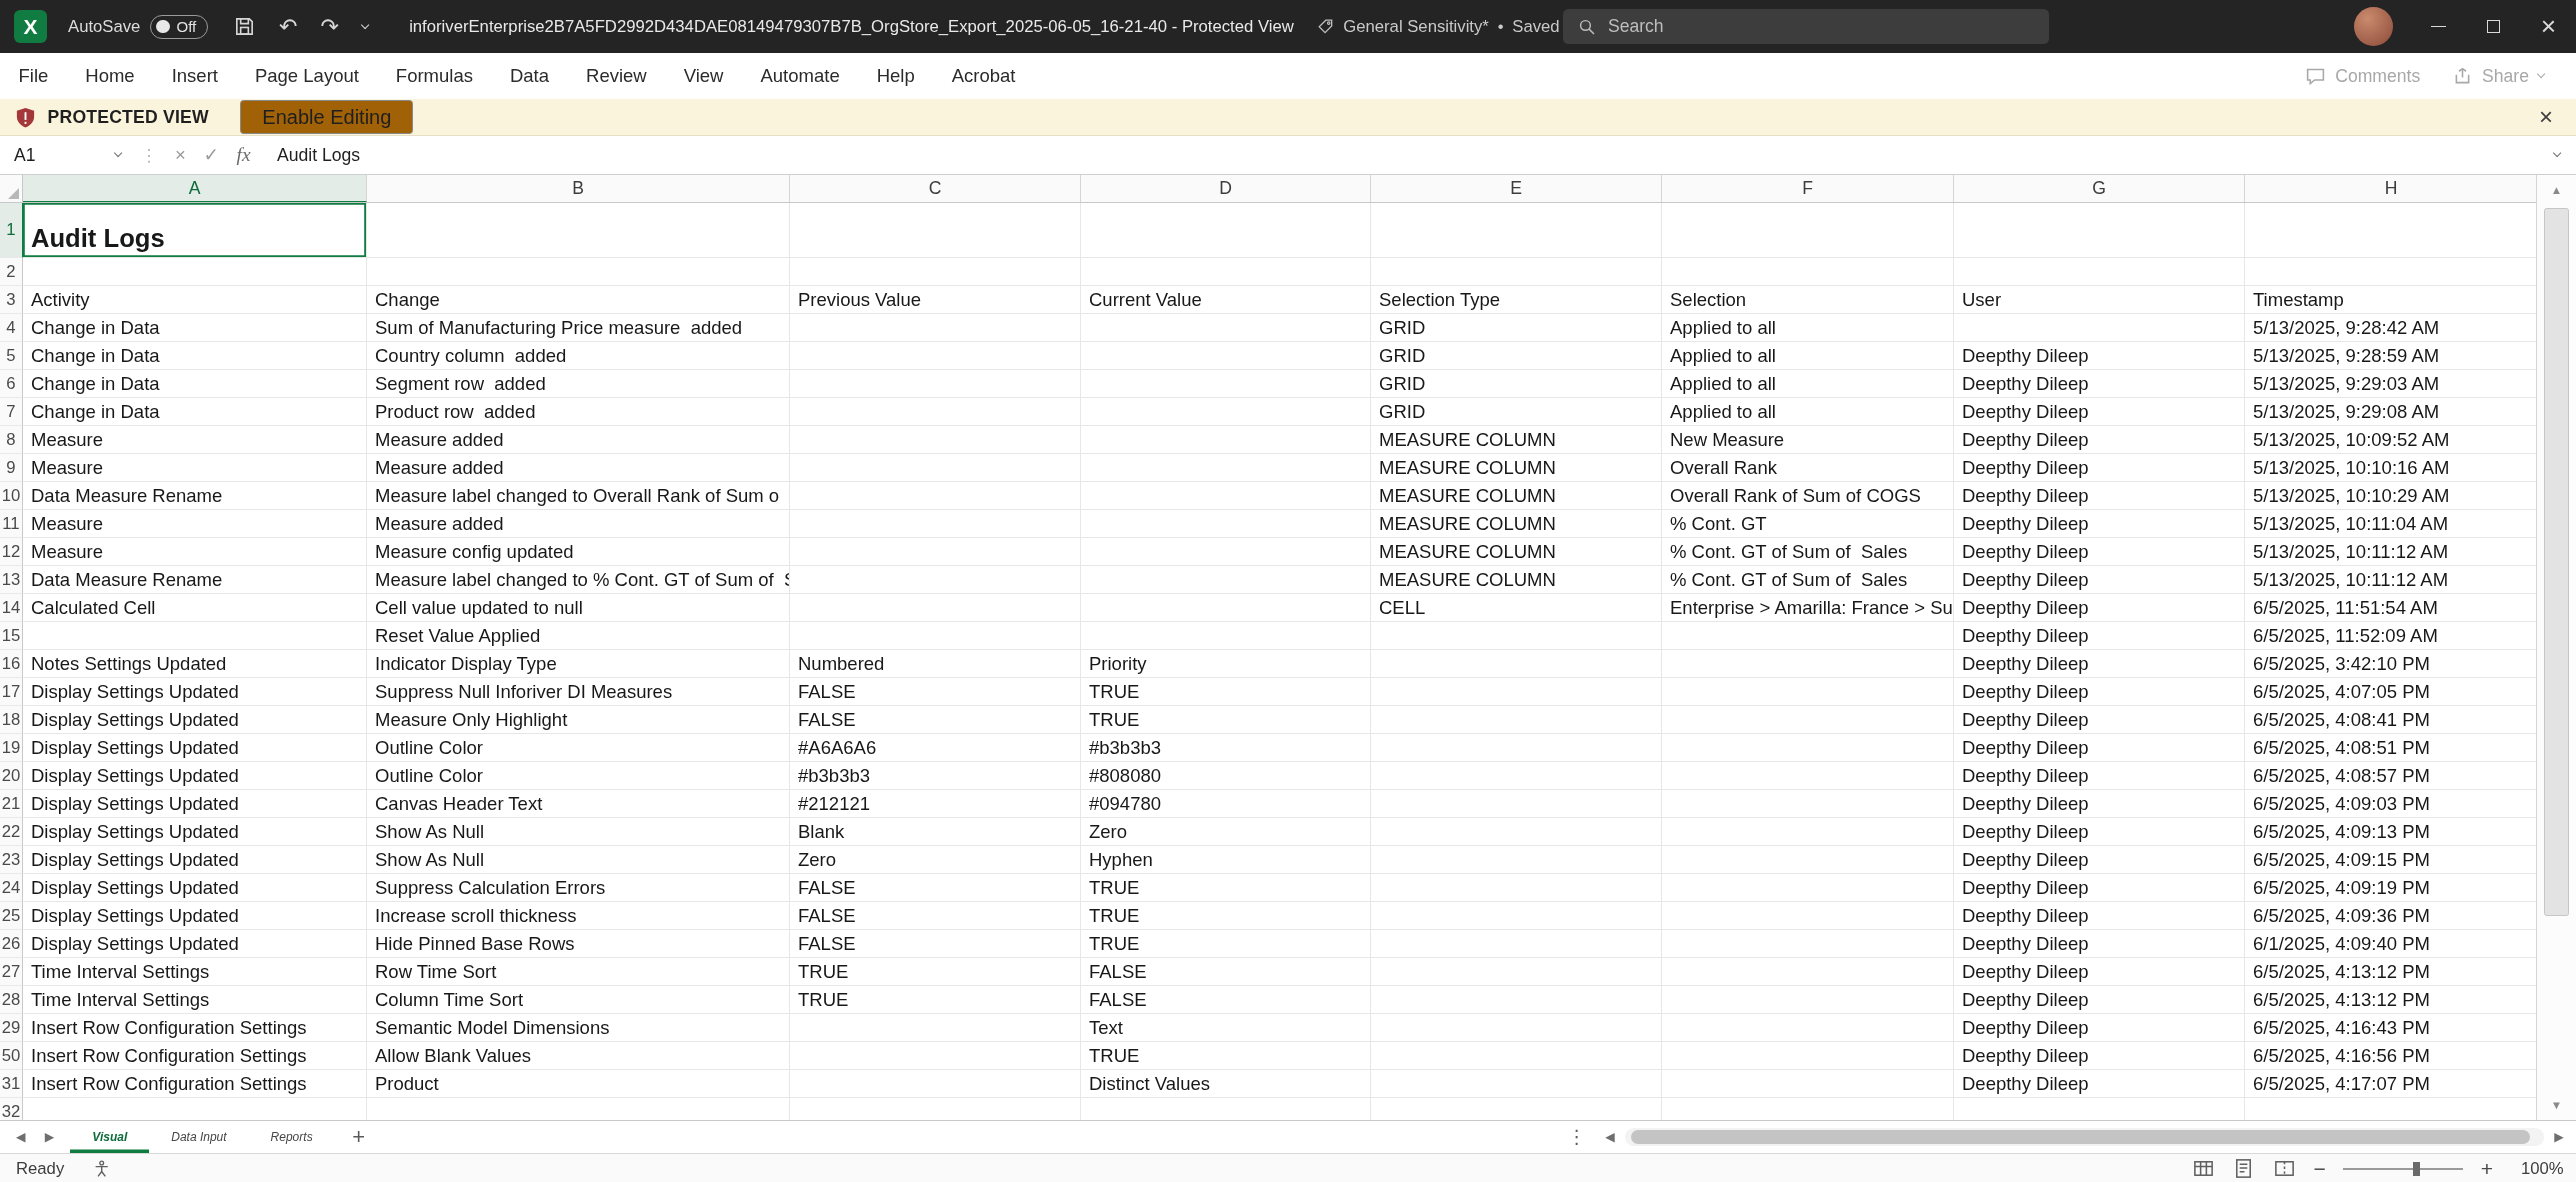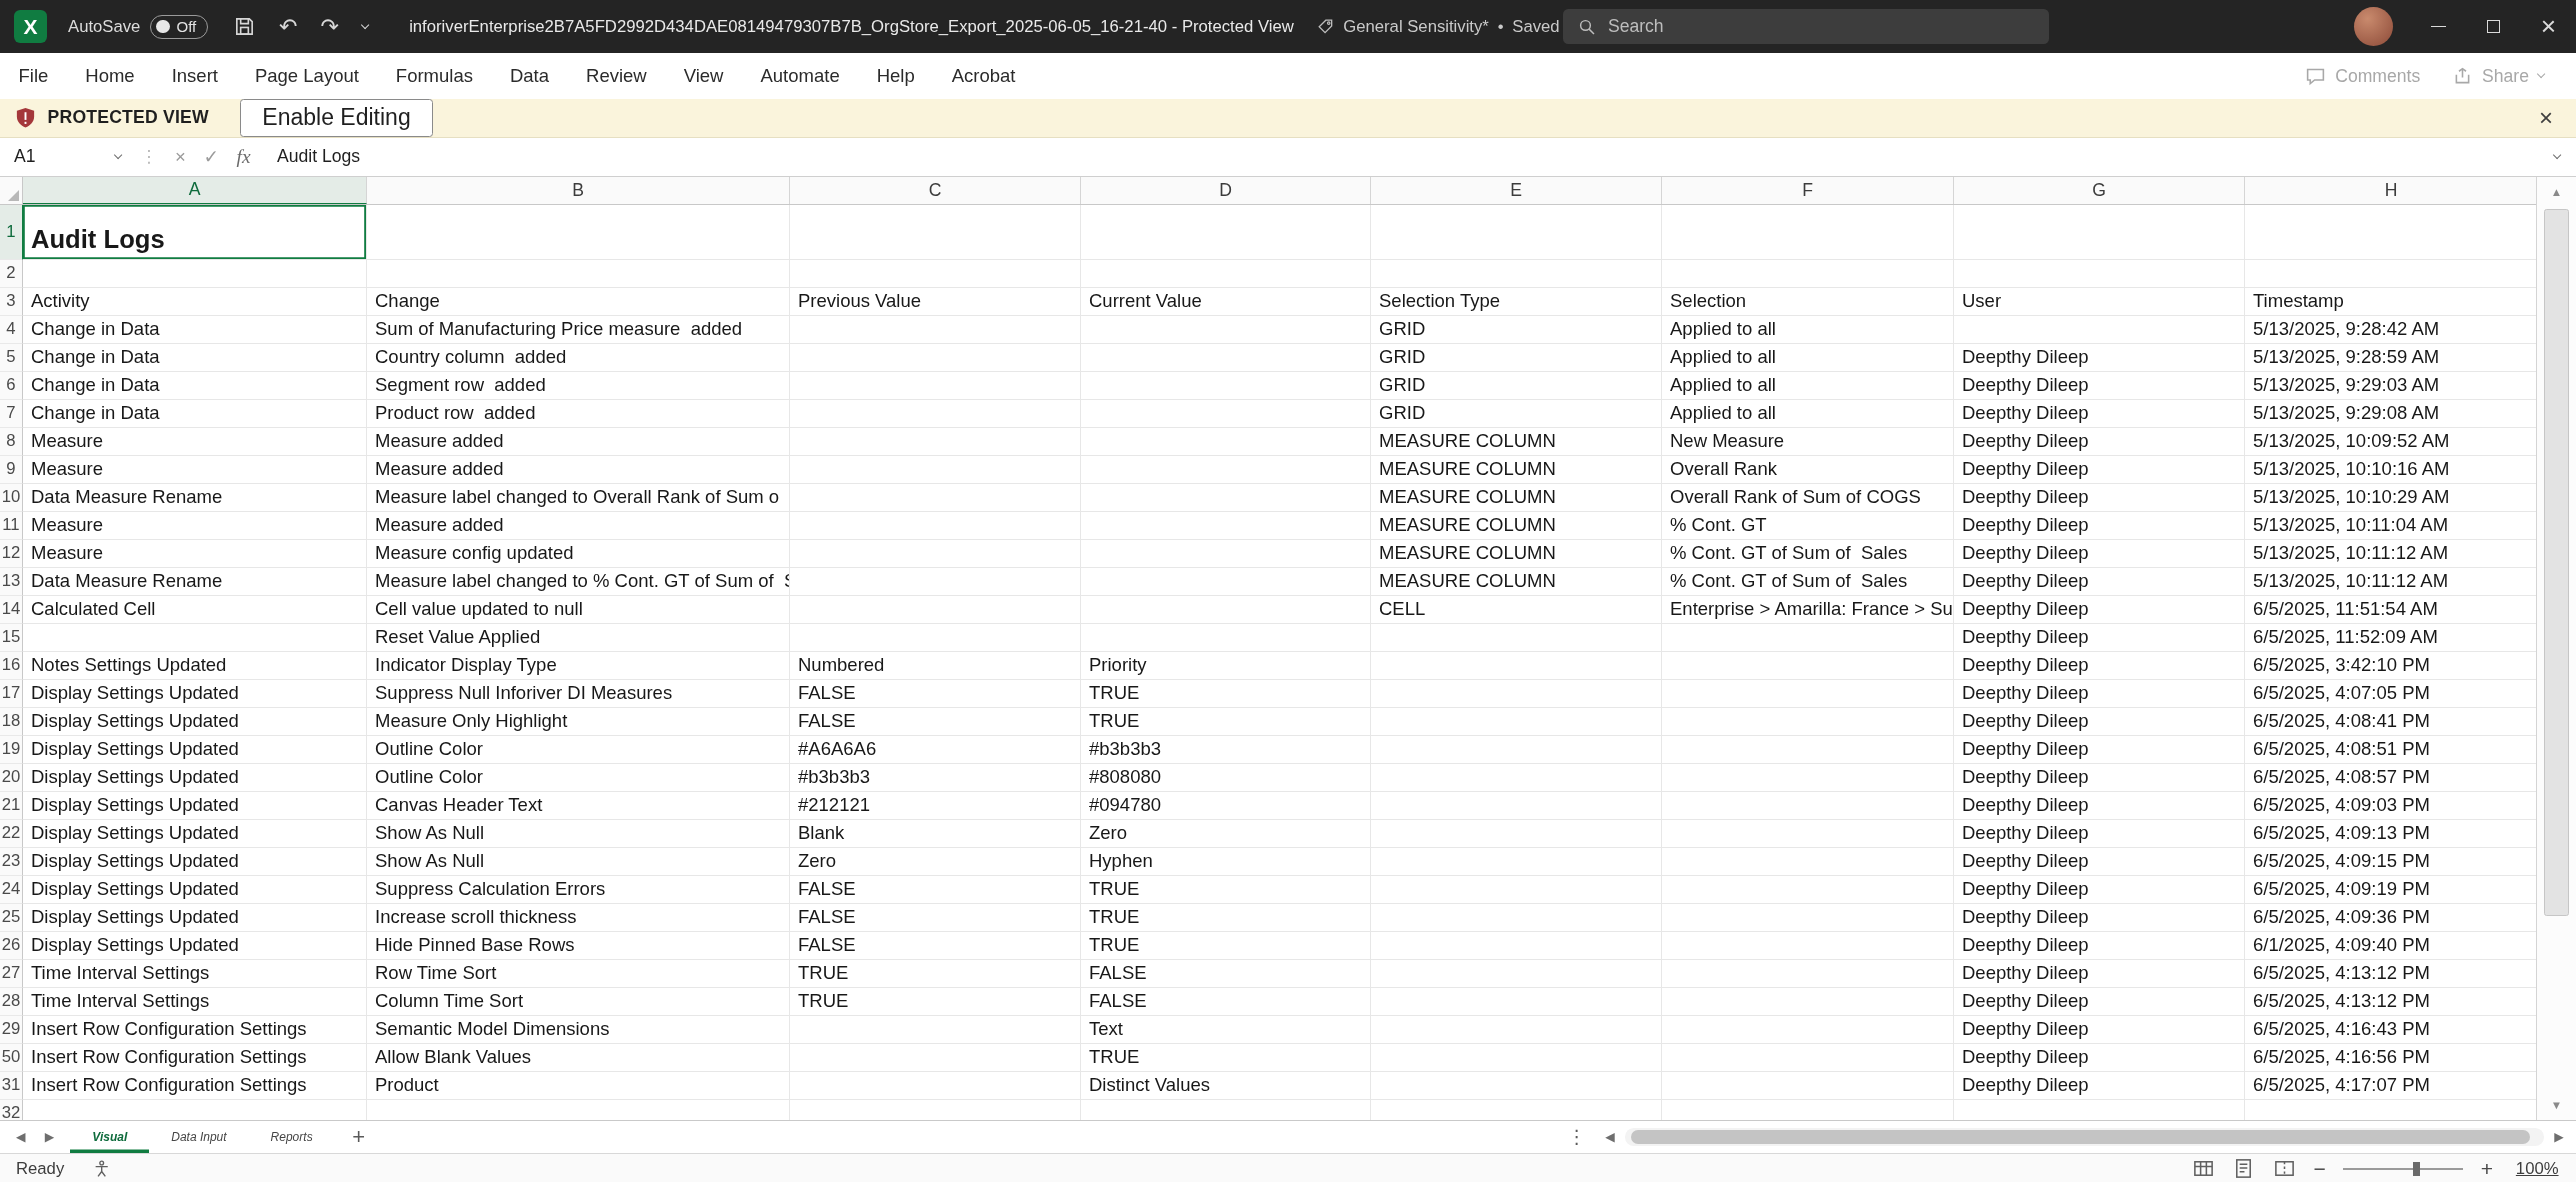--- a/index.html
+++ b/index.html
@@ -44,22 +44,22 @@
   .rtab{padding:0 18.5px;font-size:18.5px;color:#2B2B2B;}
   .ribbon-right{margin-left:auto;display:flex;align-items:center;gap:32px;padding-right:32px;
                 color:#A8A8A8;font-size:17.6px;}
   .rr-item{display:flex;align-items:center;gap:8.8px;}
 
   
   .pvbar{flex:0 0 37px;background:var(--pv-bg,#FAF4DC);display:flex;align-items:center;
          padding-left:14px;font-size:17.6px;color:#1F1F1F;border-bottom:0.9px solid #E6DFC2;}
   .pv-label{font-weight:700;margin:0 10.6px;letter-spacing:0.2px;}
   .pv-msg{text-decoration:underline;}
-  .pv-btn{margin-left:21px;background:#ffffff;border:0.9px solid #8A8A8A;border-radius:3.5px;
-          padding:4.4px 21px;font-size:23px;color:#1F1F1F;font-family:inherit;}
+  .pv-btn{margin-left:21px;background:#a16207;border:0.9px solid #8A8A8A;border-radius:3.5px;
+          padding:4.4px 21px;font-size:20px;color:#1F1F1F;font-family:inherit;}
   .pv-close{margin-left:auto;margin-right:23px;font-size:24px;color:#3F3F3F;line-height:1;}
 
   
   .fbar{flex:0 0 39px;background:#fff;display:flex;align-items:center;border-bottom:0.9px solid #CFCFCF;}
   .namebox{width:132px;height:100%;display:flex;align-items:center;padding-left:14px;
            font-size:17.6px;color:#1F1F1F;}
   .nb-caret{margin-left:auto;margin-right:10.6px;color:#6F6F6F;}
   .fsep{color:#B5B5B5;font-size:16.7px;margin:0 8.8px;}
   .fbtn{font-size:18.5px;color:#9B9B9B;margin:0 8.8px;line-height:1;}
   .fx{font-style:italic;font-family:"Liberation Serif","DejaVu Serif",serif;font-size:19.4px;color:#6A6A6A;margin:0 8.8px;}
@@ -110,21 +110,21 @@
   
   .statusbar{flex:0 0 30px;background:#FAFAFA;border-top:0.9px solid #D8D8D8;display:flex;
              align-items:center;font-size:16.7px;color:#3D3D3D;}
   .sb-ready{margin-left:16px;}
   .sb-access{margin-left:28px;display:flex;align-items:center;}
   .sb-right{margin-left:auto;display:flex;align-items:center;gap:17.6px;padding-right:12.3px;}
   .zbtn{font-size:21px;color:#4A4A4A;line-height:1;}
   .zoom-slider{width:120px;height:17.6px;position:relative;}
   .z-track{position:absolute;left:0;right:0;top:8px;height:1.8px;background:#9A9A9A;}
   .z-handle{position:absolute;left:58%;top:1.8px;width:7px;height:14px;background:#6A6A6A;}
-  .zoom-label{width:53px;text-align:center;text-decoration:underline;}
+  .zoom-label{width:53px;text-align:right;}
   svg{display:block;}
 </style>
 </head>
 <body>
 
 <div class="app">
 
   <div class="titlebar">
     <div class="logo">X</div>
     <div class="autosave">

